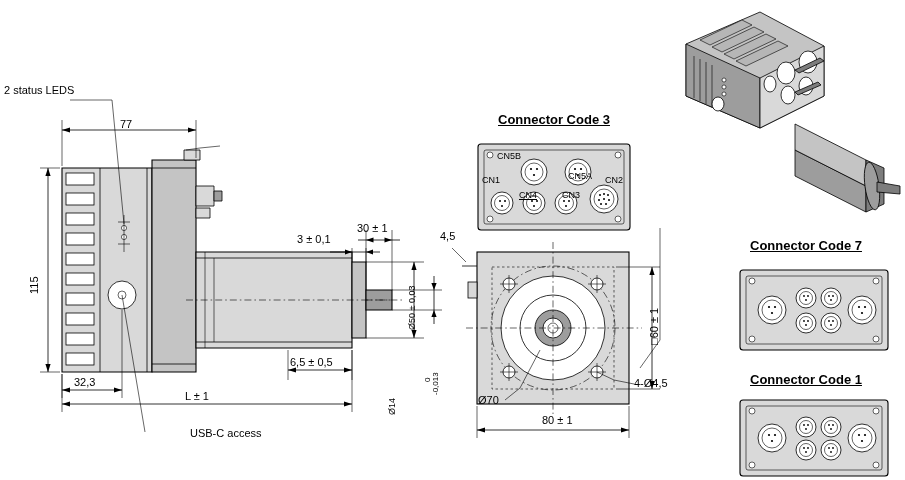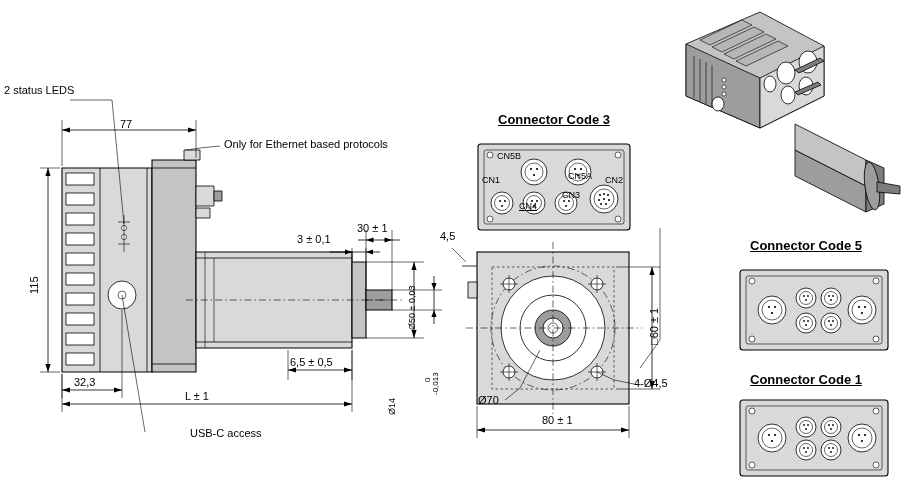--- a/index.html
+++ b/index.html
@@ -378,21 +378,20 @@
     <g class="fillw ln xthin">
       <circle cx="724" cy="80" r="2"></circle>
       <circle cx="724" cy="87" r="2"></circle>
       <circle cx="724" cy="94" r="2"></circle>
     </g>
     <ellipse class="ln thin fillw" cx="718" cy="104" rx="6" ry="7"></ellipse>
   </g>
 </svg>
 
 <div class="lbl" style="left:4px;top:84px;">2 status LEDS</div>
-<div class="lbl" style="left:224px;top:138px;">Only for Ethernet based protocols</div>
 <div class="lbl" style="left:190px;top:427px;">USB-C access</div>
 
 <div class="lbl" style="left:120px;top:118px;">77</div>
 <div class="lbl rot" style="left:28px;top:294px;">115</div>
 <div class="lbl" style="left:74px;top:376px;">32,3</div>
 <div class="lbl" style="left:185px;top:390px;">L ± 1</div>
 <div class="lbl" style="left:297px;top:233px;">3 ± 0,1</div>
 <div class="lbl" style="left:357px;top:222px;">30 ± 1</div>
 <div class="lbl" style="left:290px;top:356px;">6,5 ± 0,5</div>
 <div class="lbl small rot" style="left:408px;top:330px;">Ø50 ± 0,03</div>
@@ -403,20 +402,20 @@
 <div class="lbl" style="left:440px;top:230px;">4,5</div>
 <div class="lbl rot" style="left:648px;top:345px;">□60 ± 1</div>
 <div class="lbl" style="left:530px;top:414px;margin-left:12px;">80 ± 1</div>
 <div class="lbl" style="left:478px;top:394px;text-align:center;">Ø70</div>
 <div class="lbl" style="left:634px;top:377px;">4-Ø4,5</div>
 
 <div class="ttl" style="left:498px;top:112px;">Connector Code 3</div>
 <div class="lbl small" style="left:497px;top:152px;">CN5B</div>
 <div class="lbl small" style="left:568px;top:152px;margin-top:20px;">CN5A</div>
 <div class="lbl small" style="left:482px;top:176px;text-align:right;">CN1</div>
-<div class="lbl small" style="left:519px;top:202px;text-decoration:underline;">CN4</div>
+<div class="lbl small" style="left:519px;top:191px;text-decoration:underline;">CN4</div>
 <div class="lbl small" style="left:562px;top:191px;">CN3</div>
 <div class="lbl small" style="left:605px;top:176px;">CN2</div>
 
-<div class="ttl" style="left:750px;top:238px;">Connector Code 5</div>
+<div class="ttl" style="left:750px;top:238px;">Connector Code 7</div>
 <div class="ttl" style="left:750px;top:372px;">Connector Code 1</div>
 
 </div>
 
 </body></html>

